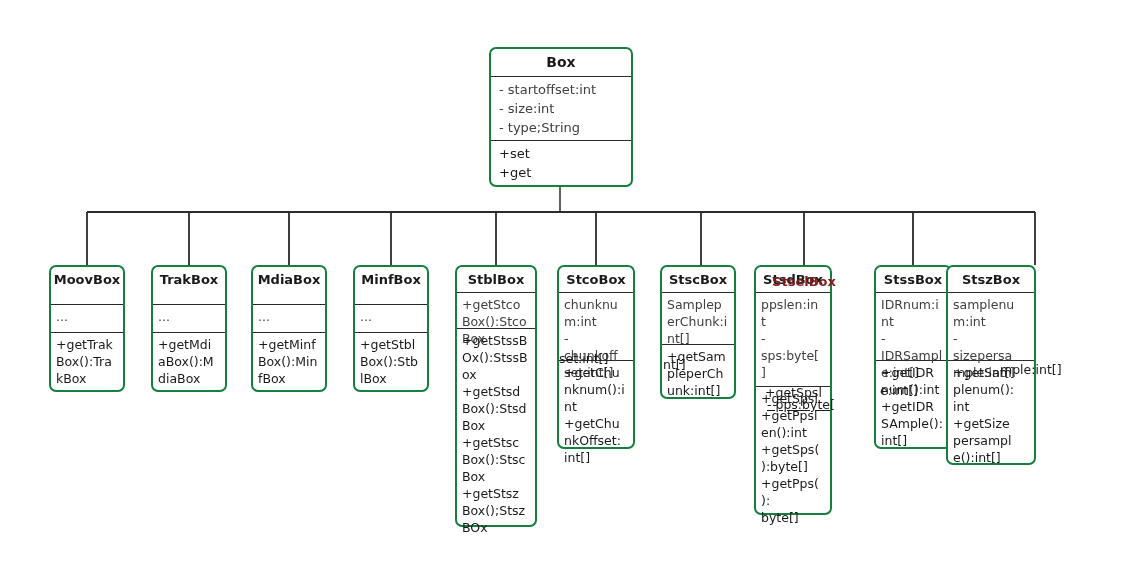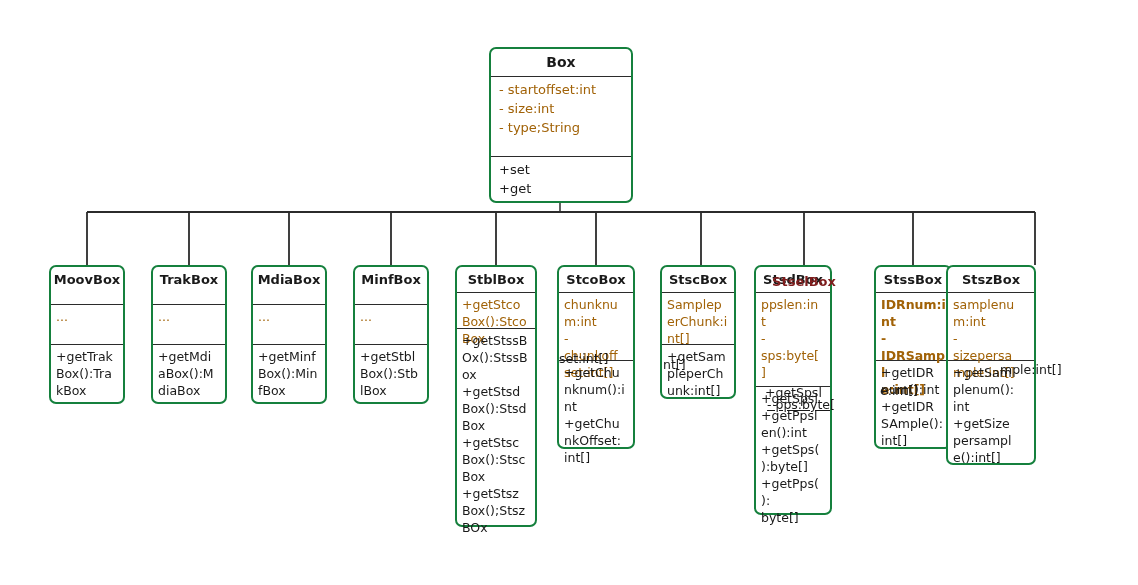--- a/index.html
+++ b/index.html
@@ -42,23 +42,23 @@
     font-size: 13px;
     color: #1a1a1a;
     padding: 5px 2px 0 2px;
     line-height: 15px;
     border-bottom: 1.5px solid #2b2b2b;
     box-sizing: border-box;
     position: relative;
   }
   .uml-attrs {
     font-size: 12.5px;
-    color: #a16207;
+    color: #404040;
     line-height: 17px;
-    padding: 3px 4px 19px 5px;
+    padding: 3px 4px 3px 5px;
     border-bottom: 1.5px solid #2b2b2b;
     box-sizing: border-box;
     position: relative;
     white-space: normal;
     word-break: break-all;
   }
   .uml-ops {
     font-size: 12.5px;
     color: #1a1a1a;
     line-height: 17px;
@@ -106,21 +106,21 @@
   #c-stsc .uml-attrs { height: 52px; }
   #c-stsc .uml-ops   { height: 52px; }
 
   #c-stsd { left: 754px; top: 265px; width: 78px; }
   #c-stsd .uml-title { height: 26px; }
   #c-stsd .uml-attrs { height: 94px; }
   #c-stsd .uml-ops   { height: 126px; }
 
   #c-stss { left: 874px; top: 265px; width: 78px; }
   #c-stss .uml-title { height: 26px; }
-  #c-stss .uml-attrs { height: 68px; font-weight: bold; }
+  #c-stss .uml-attrs { height: 68px; }
   #c-stss .uml-ops   { height: 86px; }
 
   #c-stsz { left: 946px; top: 265px; width: 90px; }
   #c-stsz .uml-title { height: 26px; }
   #c-stsz .uml-attrs { height: 68px; }
   #c-stsz .uml-ops   { height: 102px; }
 
   
   .ghost {
     position: absolute;

